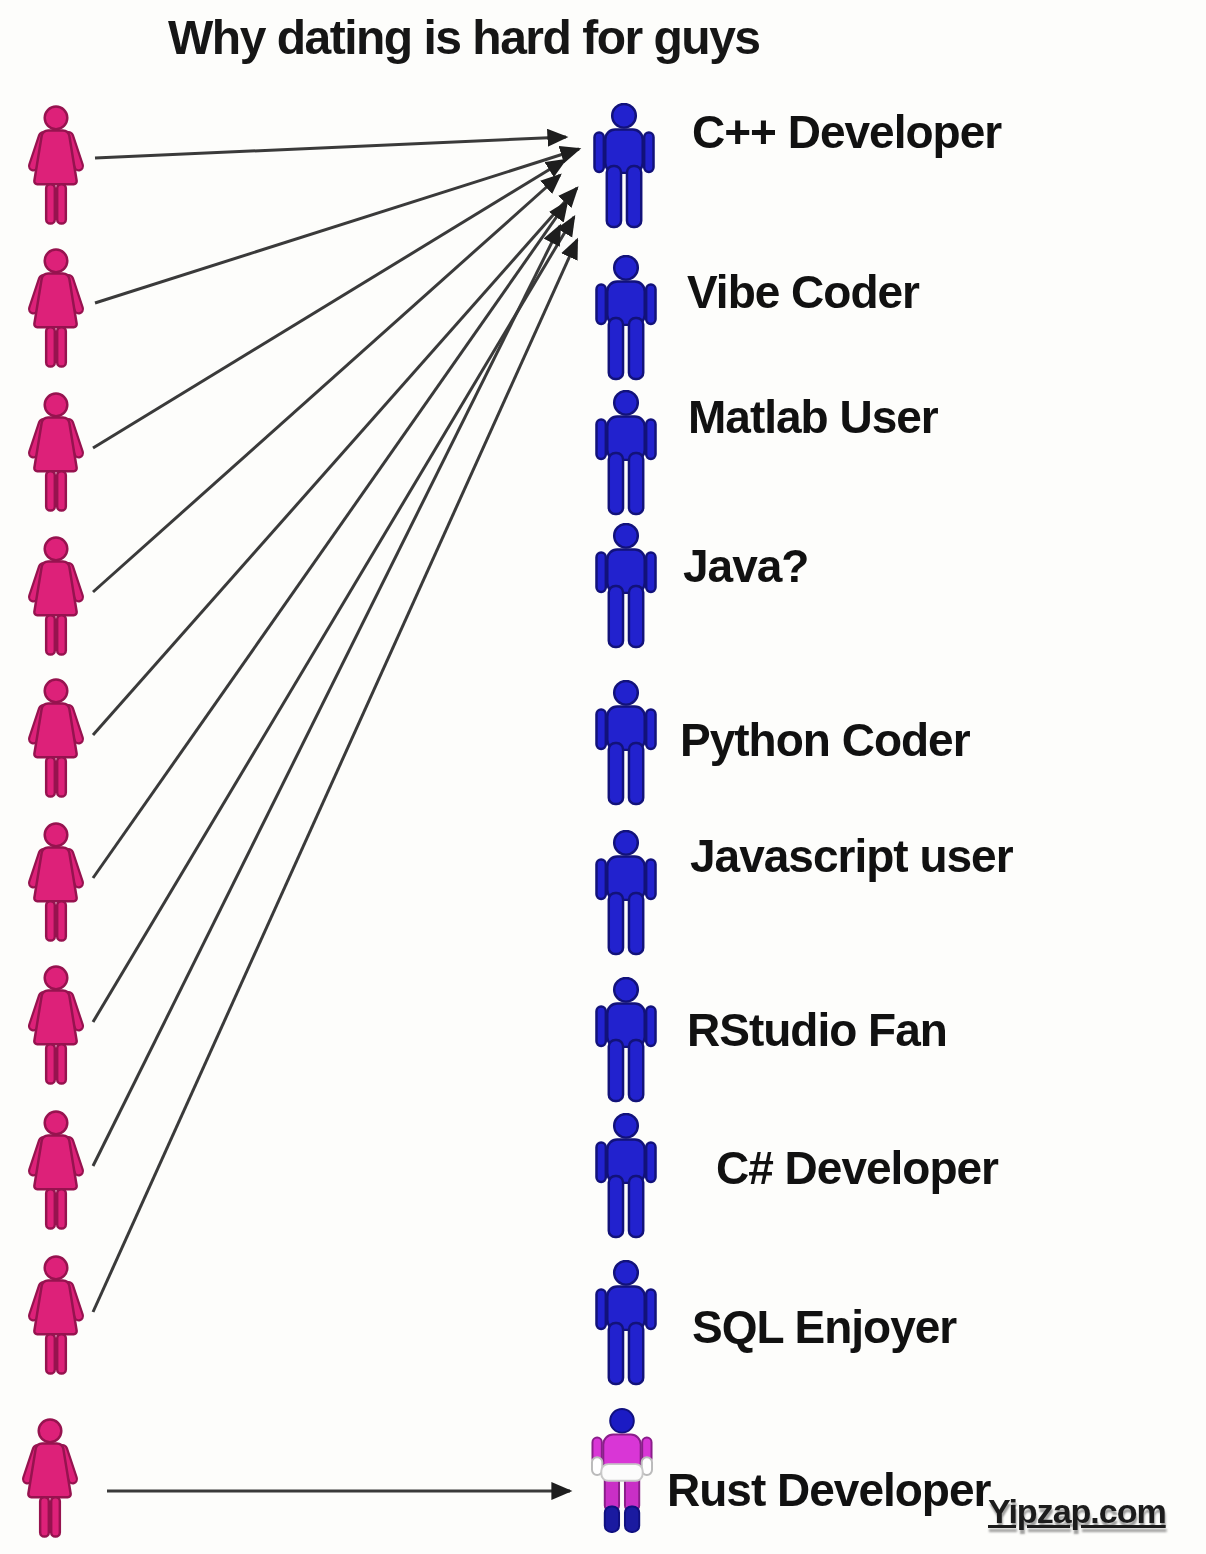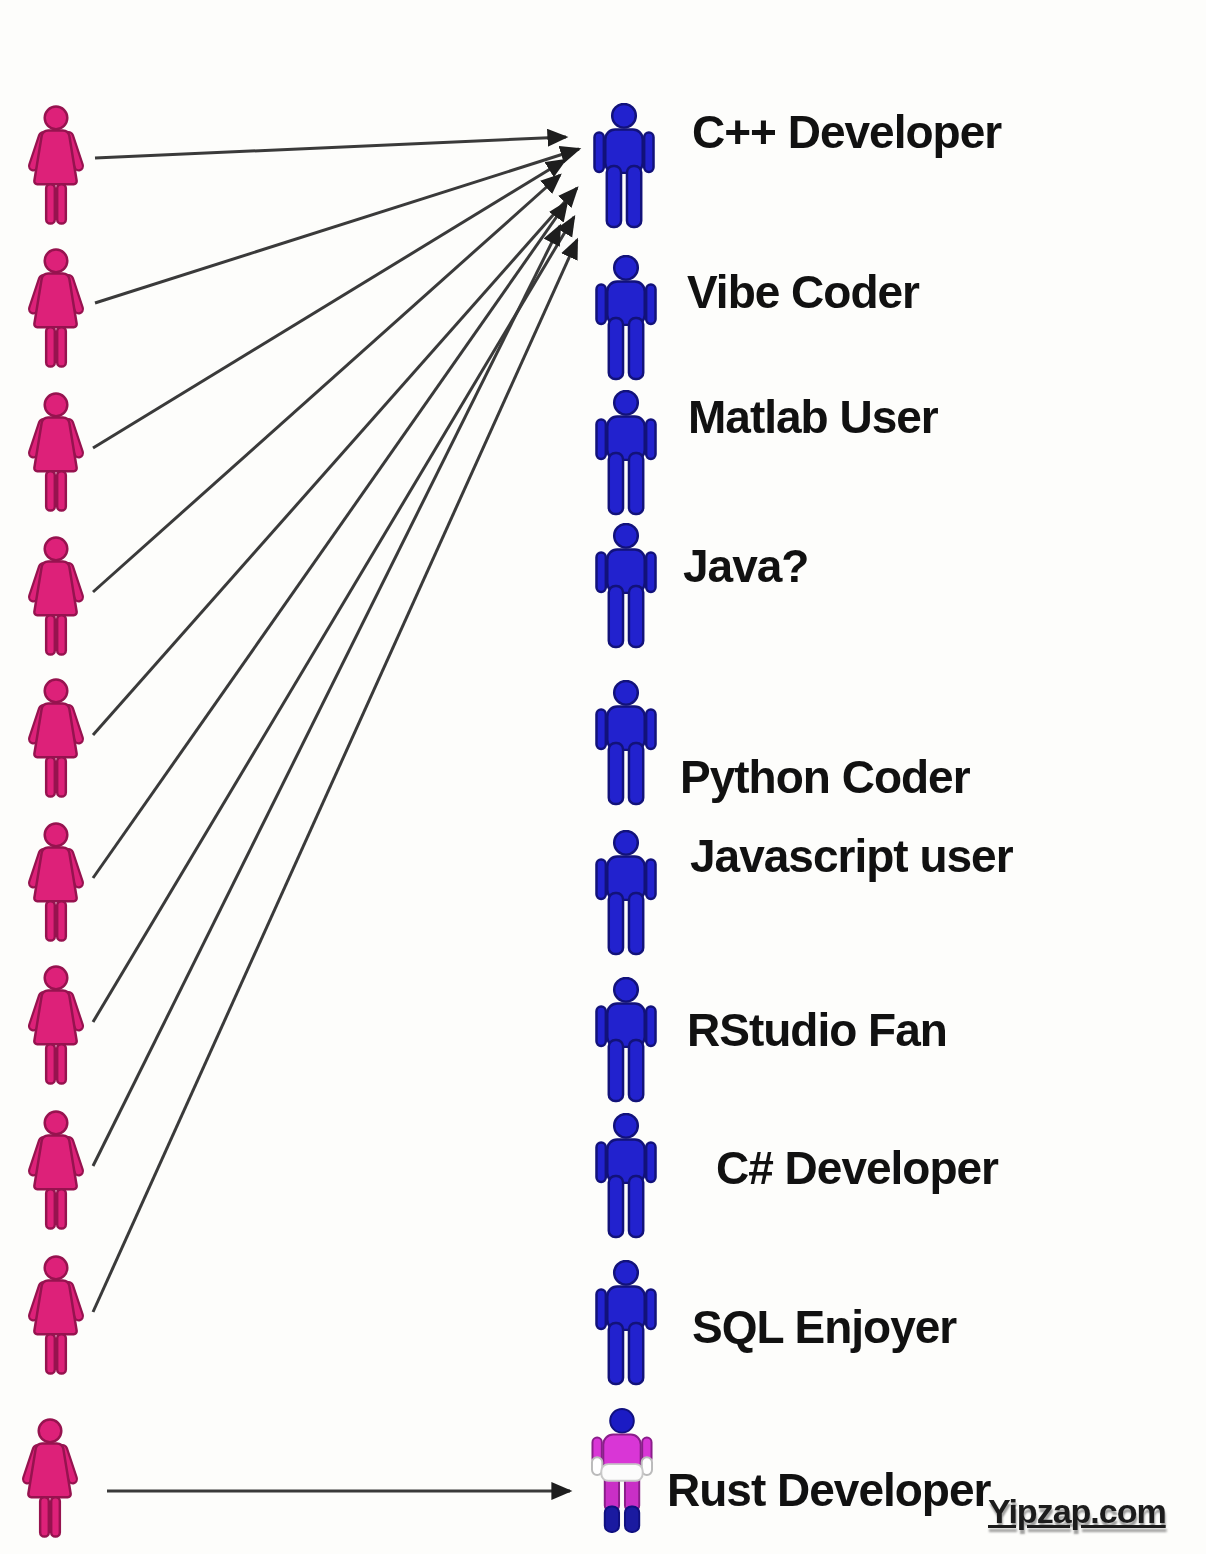--- a/index.html
+++ b/index.html
@@ -53,20 +53,21 @@
     color:#1c1c1c;
     text-shadow:1px 4px 2px rgba(80,80,80,0.55);
     white-space:nowrap;
     text-decoration:underline;
   }
 </style>
 </head>
 <body>
 
 <div class="canvas">
+  <div class="title">Why dating is hard for guys</div>
   <svg class="arrows" id="arrows-svg" viewBox="0 0 1206 1554">
       <defs>
   <marker id="ah" markerWidth="8" markerHeight="7" refX="6.2" refY="3" orient="auto" markerUnits="strokeWidth">
     <path d="M0,0 L7,3 L0,6 z" fill="#1E1E1E"></path>
   </marker>
 </defs>
       <line x1="95" y1="158" x2="566" y2="137" stroke="#3A3A3A" stroke-width="3" marker-end="url(#ah)"></line>
       <line x1="95" y1="303" x2="579" y2="149" stroke="#3A3A3A" stroke-width="3" marker-end="url(#ah)"></line>
       <line x1="93" y1="448" x2="565" y2="160" stroke="#3A3A3A" stroke-width="3" marker-end="url(#ah)"></line>
       <line x1="93" y1="592" x2="560" y2="175" stroke="#3A3A3A" stroke-width="3" marker-end="url(#ah)"></line>
@@ -344,21 +345,21 @@
       <rect x="13" y="57" width="42" height="17" rx="7" fill="#FCFCFC" stroke="#C8C8C8"></rect>
     </g>
   </svg>
       </div>
     </div>
   <div id="labels-col">
       <div class="label" style="left: 692px; top: 132px;">C++ Developer</div>
       <div class="label" style="left: 687px; top: 286px; margin-top: 6px;">Vibe Coder</div>
       <div class="label" style="left: 688px; top: 417px; text-align: right;">Matlab User</div>
       <div class="label" style="left: 683px; top: 566px;">Java?</div>
-      <div class="label" style="left: 680px; top: 740px; margin-top: 37px;">Python Coder</div>
+      <div class="label" style="left: 680px; top: 740px;">Python Coder</div>
       <div class="label" style="left: 690px; top: 856px;">Javascript user</div>
       <div class="label" style="left: 687px; top: 1030px;">RStudio Fan</div>
       <div class="label" style="left: 692px; top: 1168px; margin-left: 24px;">C# Developer</div>
       <div class="label" style="left: 692px; top: 1327px;">SQL Enjoyer</div>
       <div class="label" style="left: 667px; top: 1490px;">Rust Developer</div>
     </div>
   <div class="watermark">Yipzap.com</div>
 </div>
 
 </body></html>

